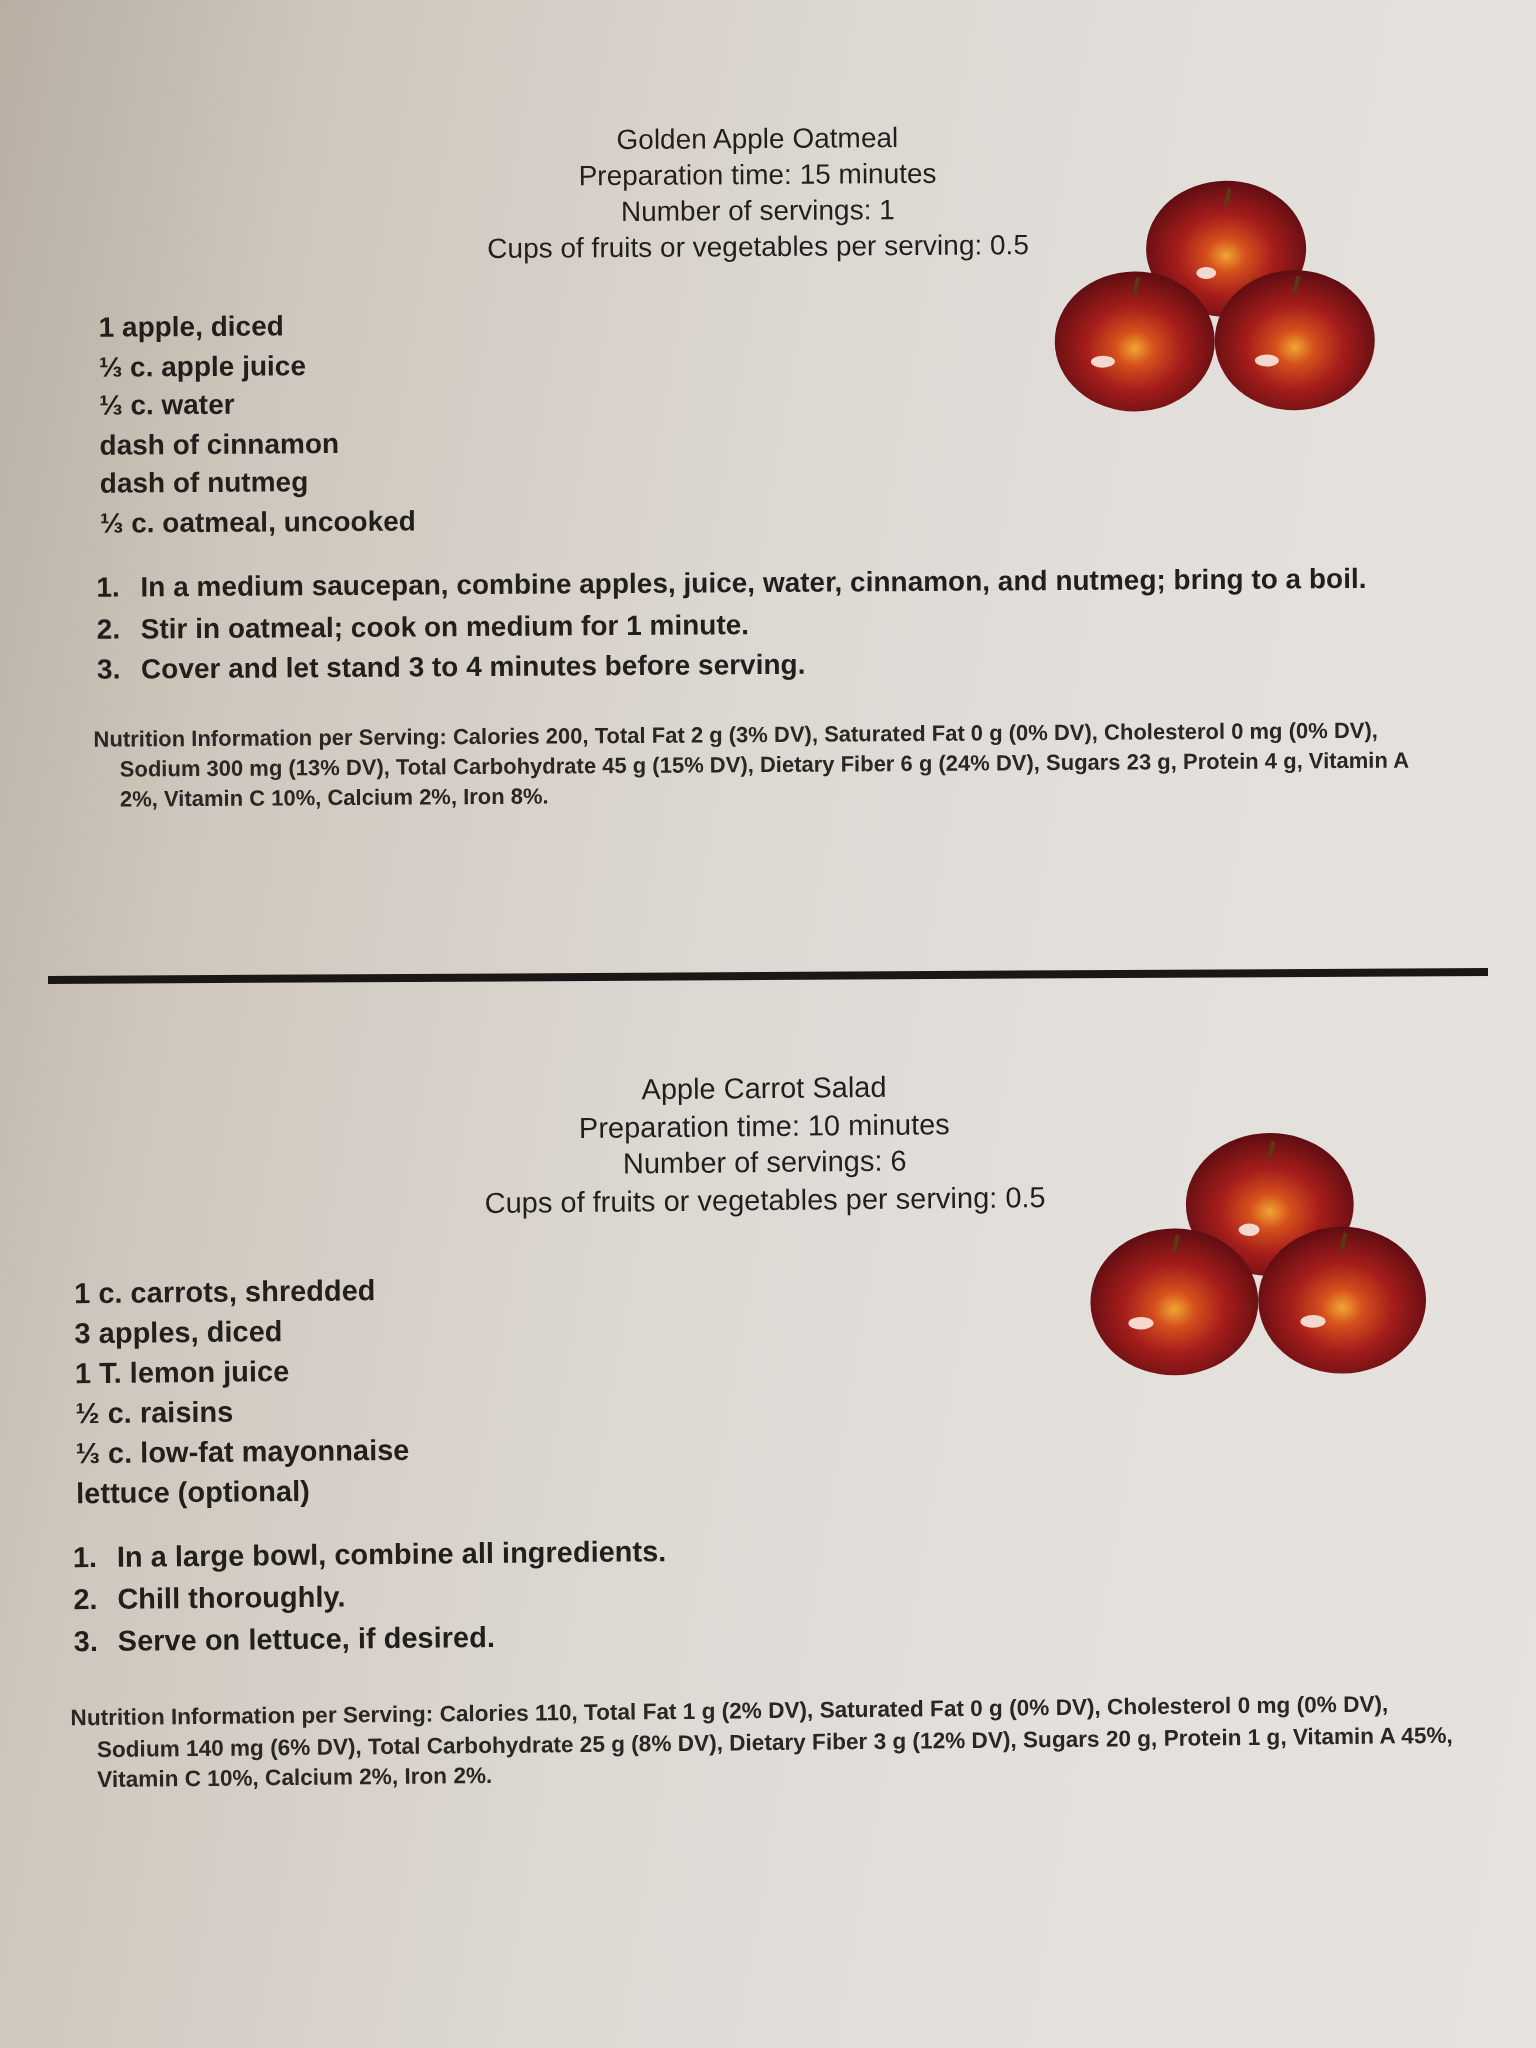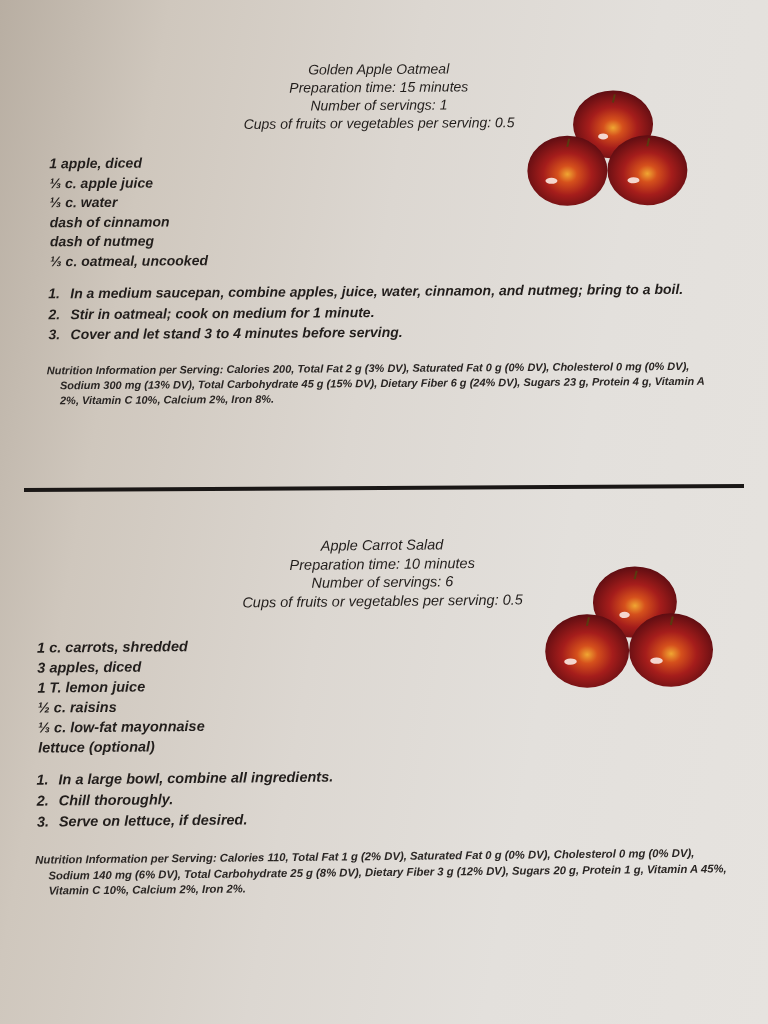--- a/index.html
+++ b/index.html
@@ -11,21 +11,20 @@
       height: 1024px;
       overflow: hidden;
       position: relative;
       font-family: "Liberation Sans", "DejaVu Sans", sans-serif;
       color: #1e1b1a;
       background: linear-gradient(100deg, #b8aea2 0%, #cfc7bd 18%, #dcd7d1 45%, #e3e0dc 70%, #e6e3df 100%);
     }
     .page {
       position: absolute;
       inset: 0;
-      font-style: italic;
     }
     .recipe {
       position: absolute;
       left: 0;
       width: 768px;
     }
     .recipe-1 { top: 60px; transform: rotate(-0.4deg); transform-origin: 384px 200px; }
     .recipe-2 { top: 536px; transform: rotate(-0.6deg); transform-origin: 384px 200px; }
 
     .header {

